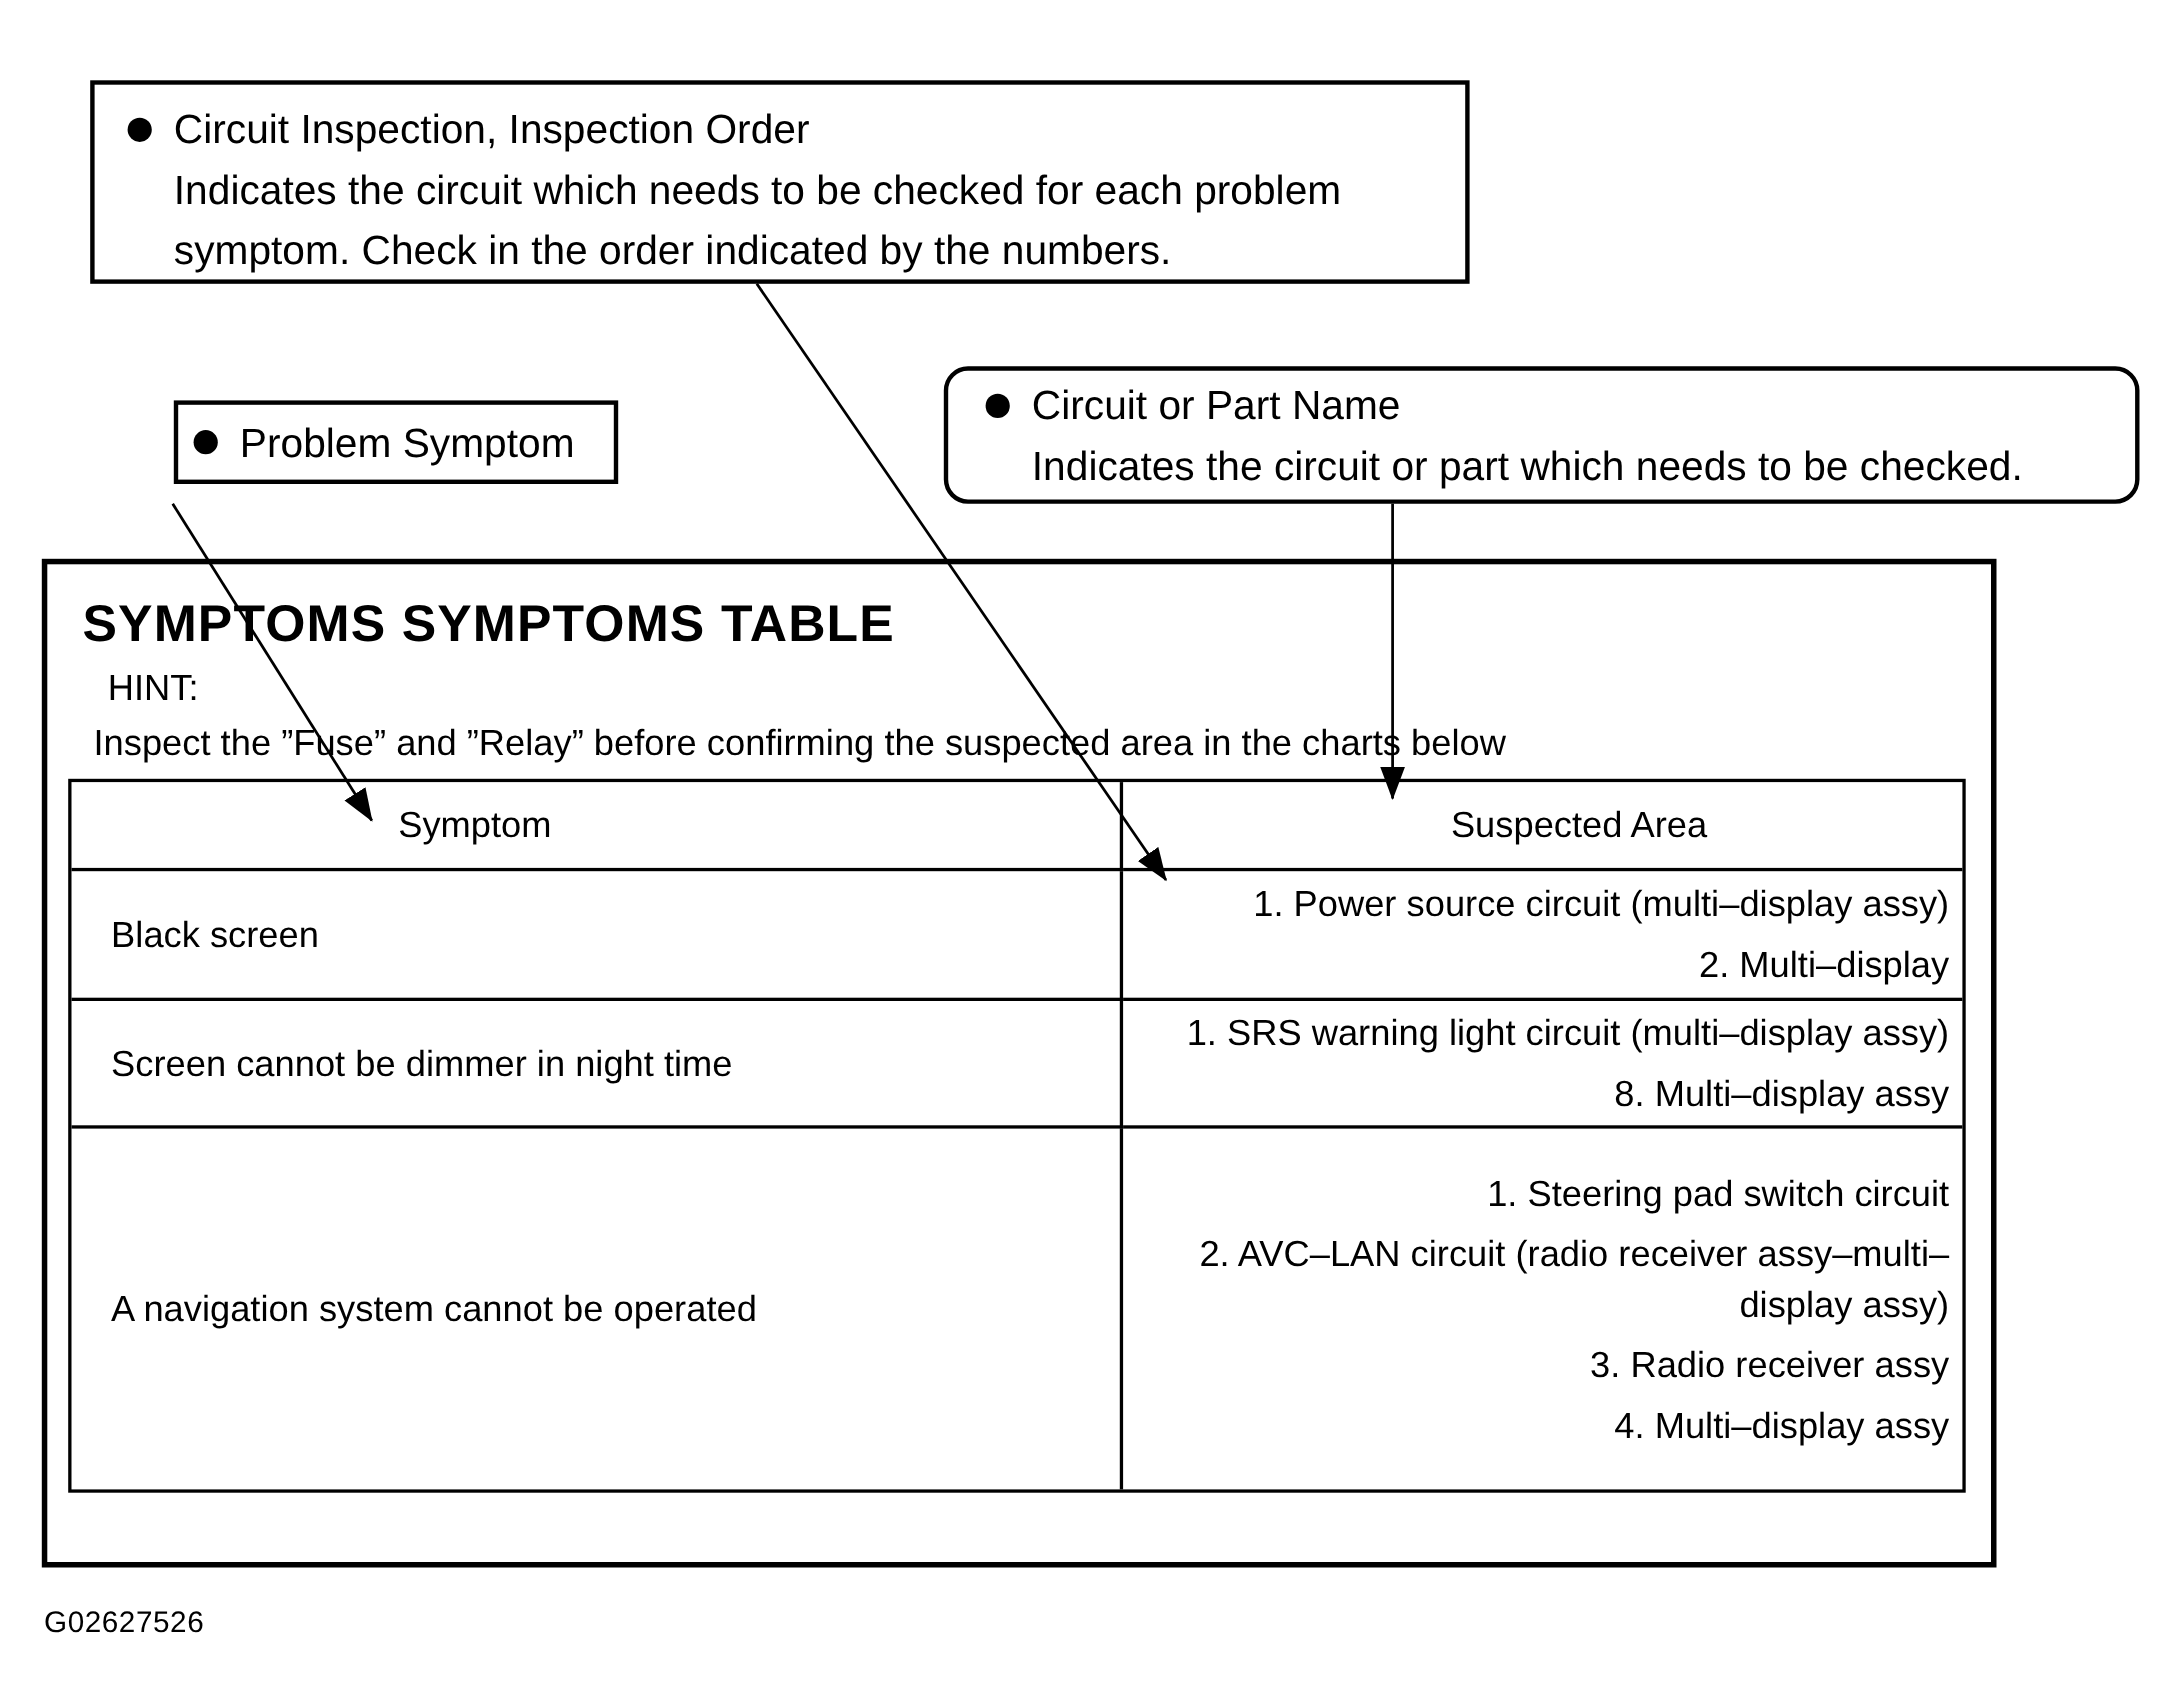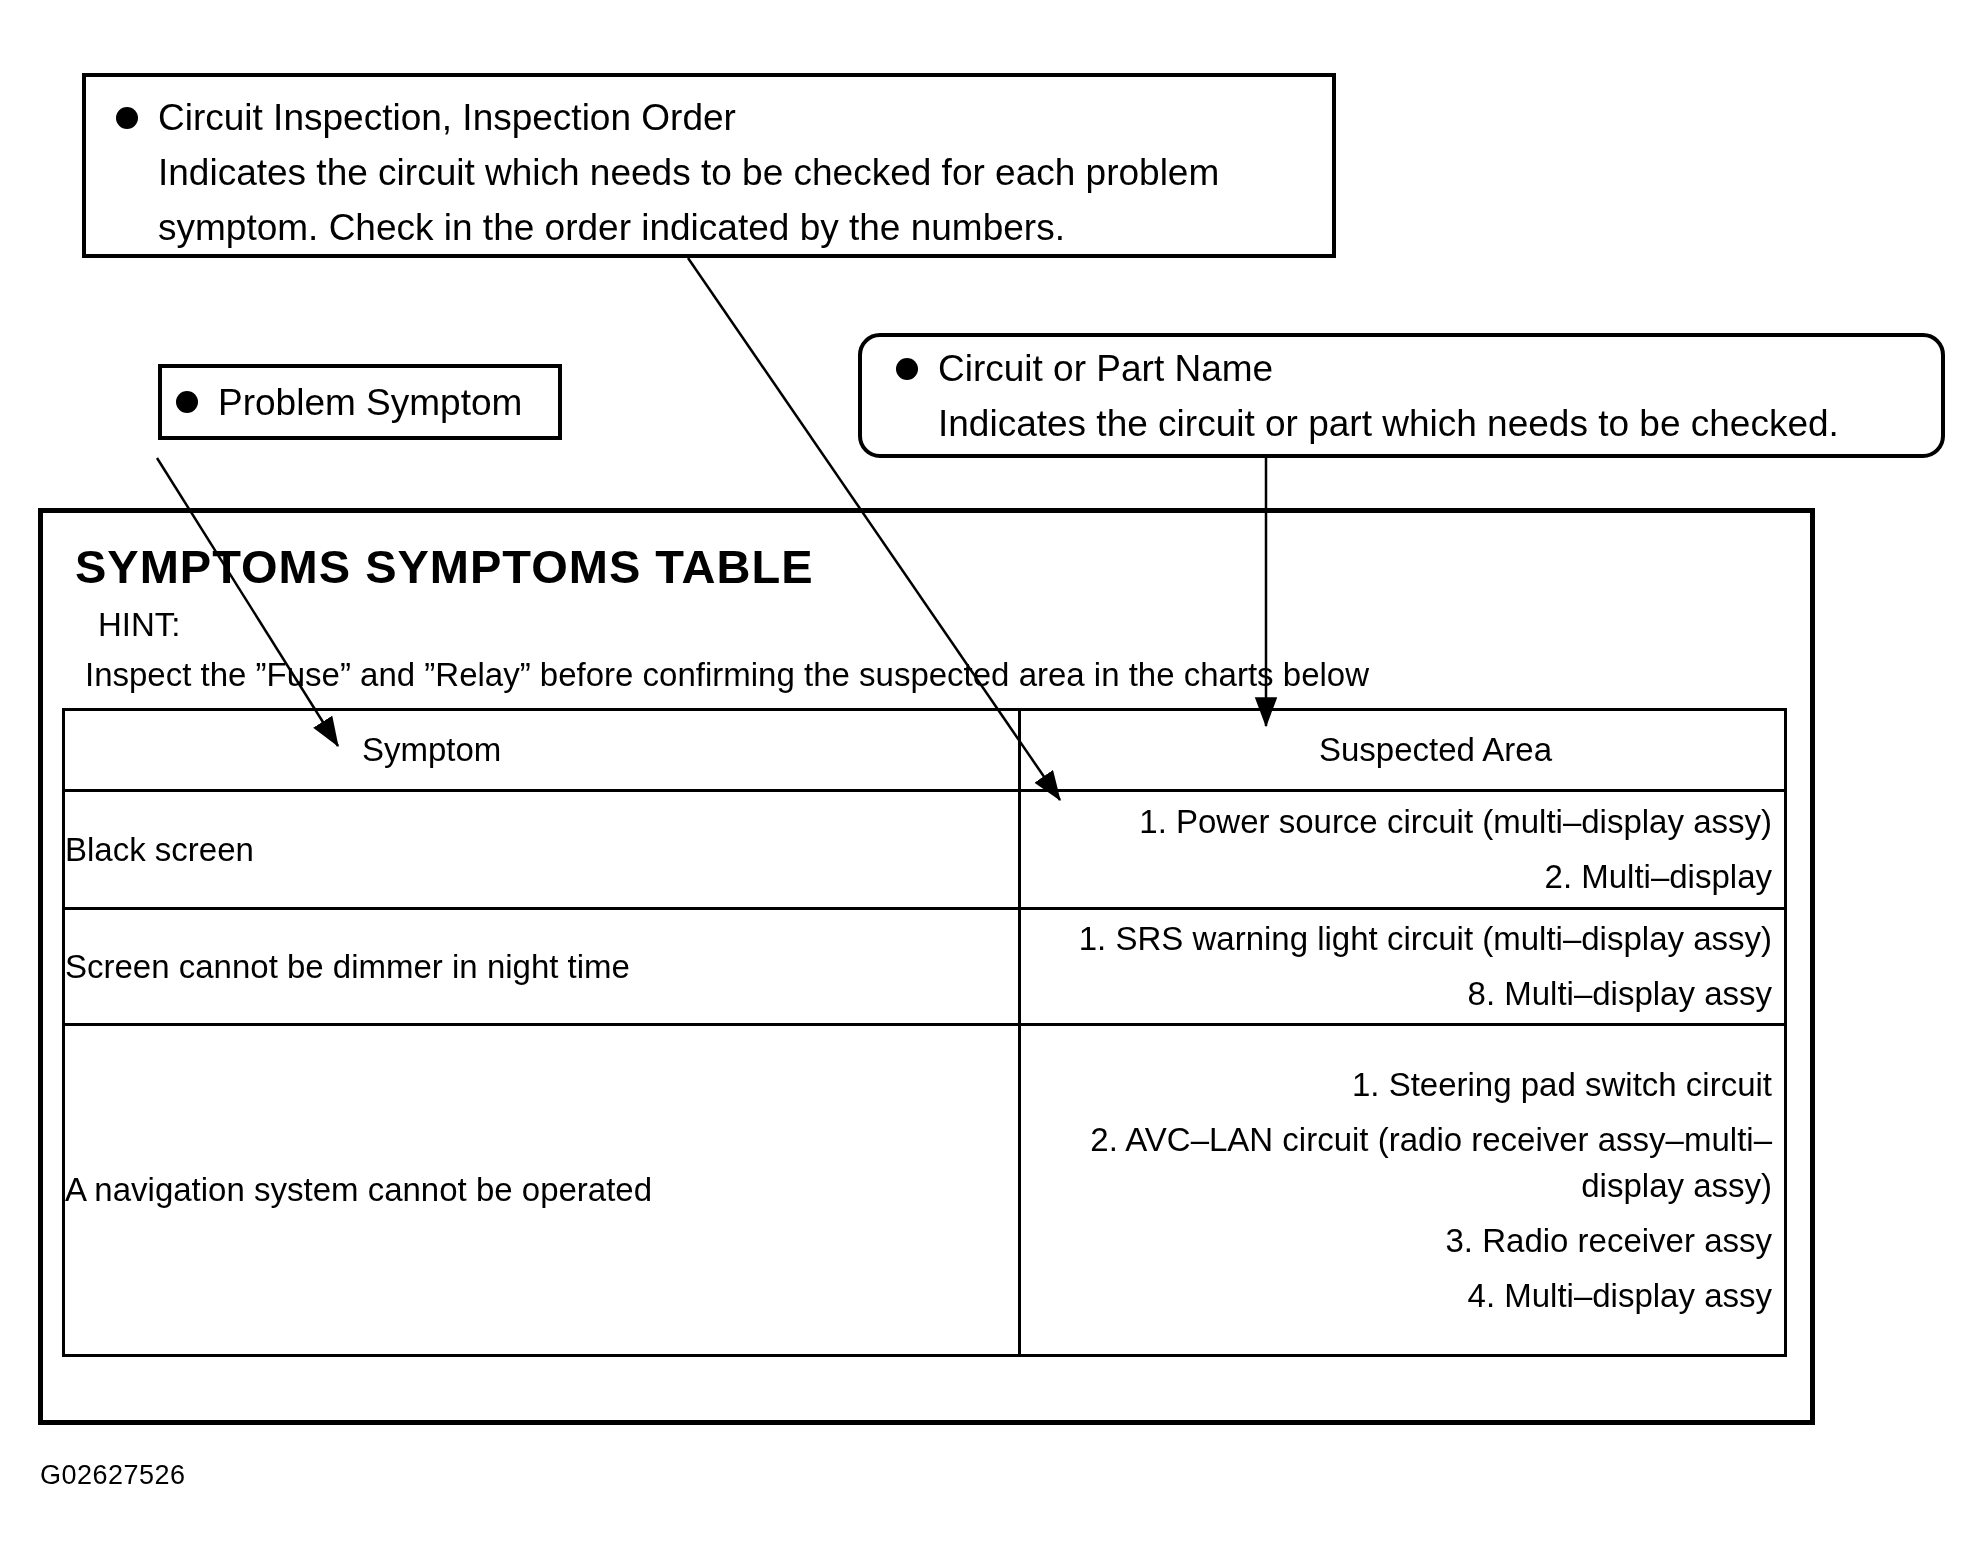--- a/index.html
+++ b/index.html
@@ -62,21 +62,21 @@
     grid-template-columns:956px 1fr;
     grid-template-rows:81px 118px 116px auto;
     font-size:33px;
   }
   .cell { box-sizing:border-box; display:flex; flex-direction:column; justify-content:center; align-items:flex-start; }
   .col-left  { border-right:3px solid #000; }
   .row-line  { border-bottom:3px solid #000; }
 
   .hdr-symptom { padding-left:297px; }
   .hdr-area    { align-items:center; padding-left:66px; }
-  .sym-cell    { }
+  .sym-cell    { padding-left:36px; }
   .area-cell   { padding-left:28px; padding-right:12px;align-items:flex-end; }
 
   .area-line { line-height:46px; white-space:nowrap; }
   .area-line + .area-line:not(.cont) { margin-top:9px; }
   .area-line.cont { margin-left:25px; }
 
   
   #figure-code {
     position:absolute; left:40px; top:1460px;
     font-size:27px; letter-spacing:0.5px;

